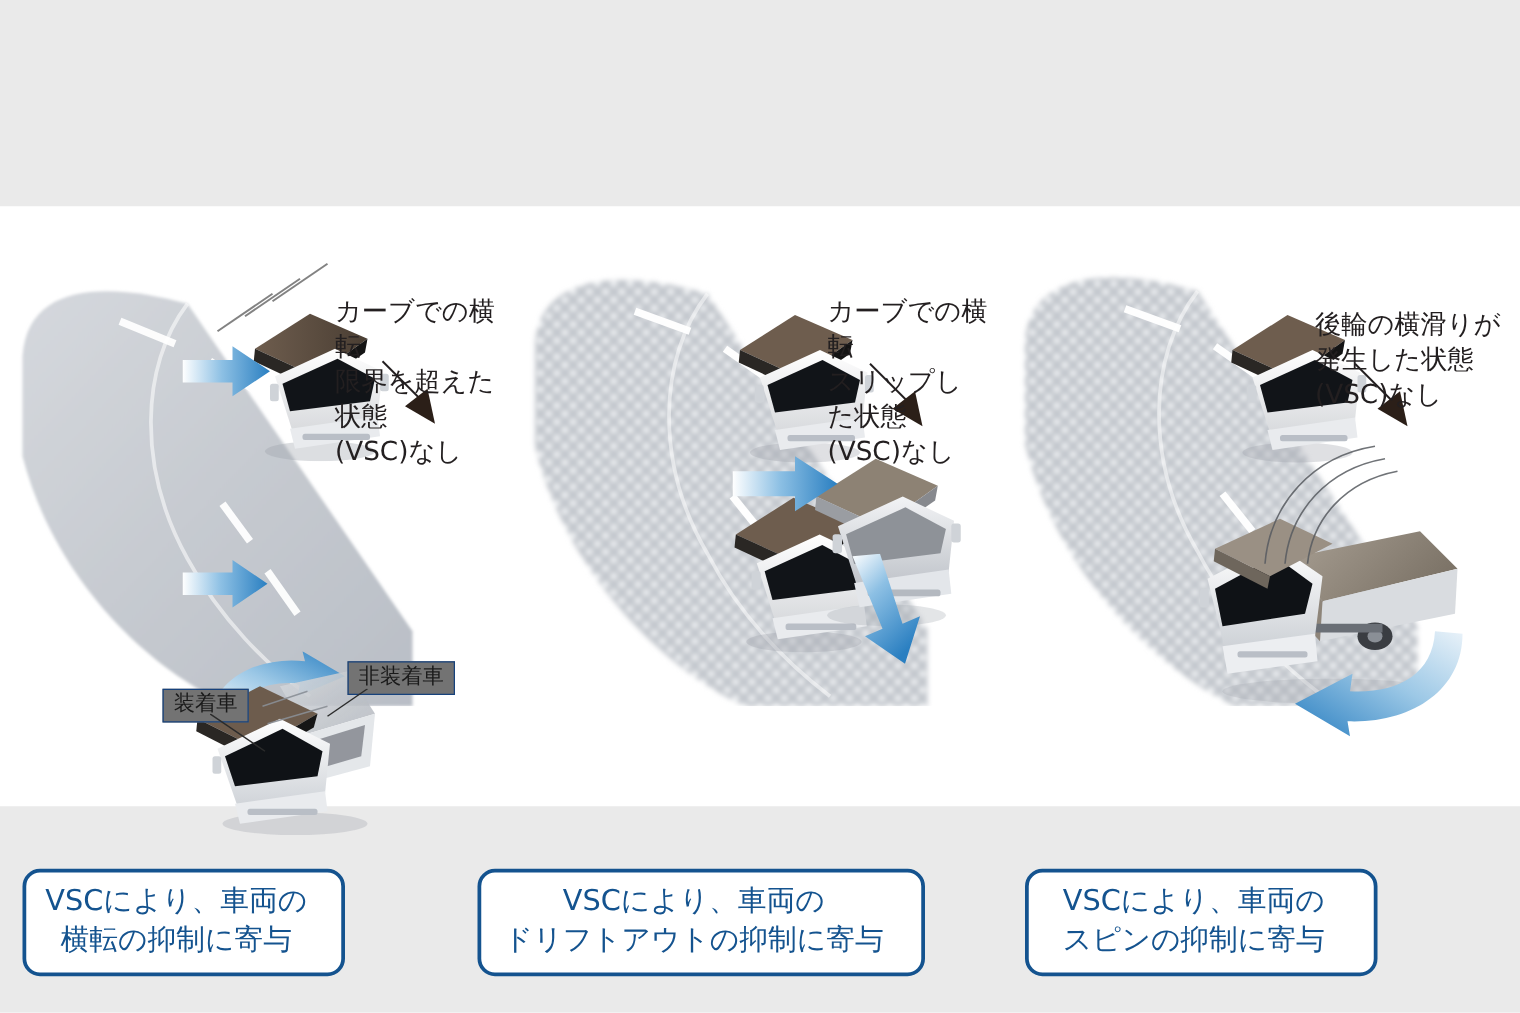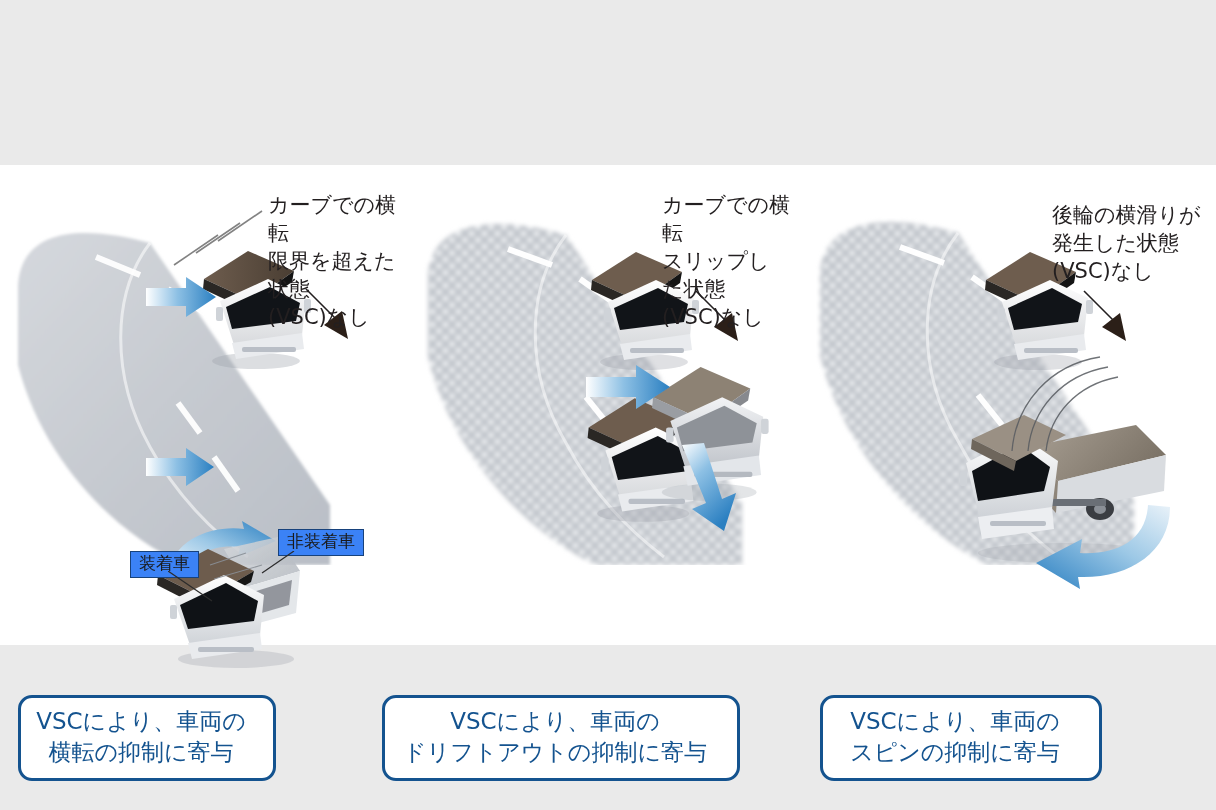--- a/index.html
+++ b/index.html
@@ -28,36 +28,36 @@
 
   
   .panel{position:absolute;top:0;height:480px;}
   #panel-0{left:0px;width:408px;}
   #panel-1{left:390px;width:400px;}
   #panel-2{left:790px;width:426px;}
 
   .panel-heading{
     position:absolute;
     font-size:21px;line-height:28px;color:#231f20;
-    white-space:pre-line;font-weight:400;
+    white-space:pre-line;font-weight:400;margin-top:44px;
   }
   #head-0{left:268px;top:26px;}
   #head-1{left:272px;top:26px;}
   #head-2{left:262px;top:36px;}
 
   
   .roadwrap{position:absolute;left:0;top:0;width:100%;height:400px;overflow:hidden;}
 
   
   .pointer{position:absolute;}
 
   
   .callout{
     position:absolute;
-    background:#3b82f6;
+    background:#737373;
     border:1.6px solid #17427c;
     color:#1a1a1a;
     font-size:17px;
     padding:2px 8px 3px 8px;
     white-space:nowrap;
     line-height:1.15;
     box-sizing:border-box;
   }
   #label-fitted{left:130px;top:386px;}
   #label-unfitted{left:278px;top:364px;}

